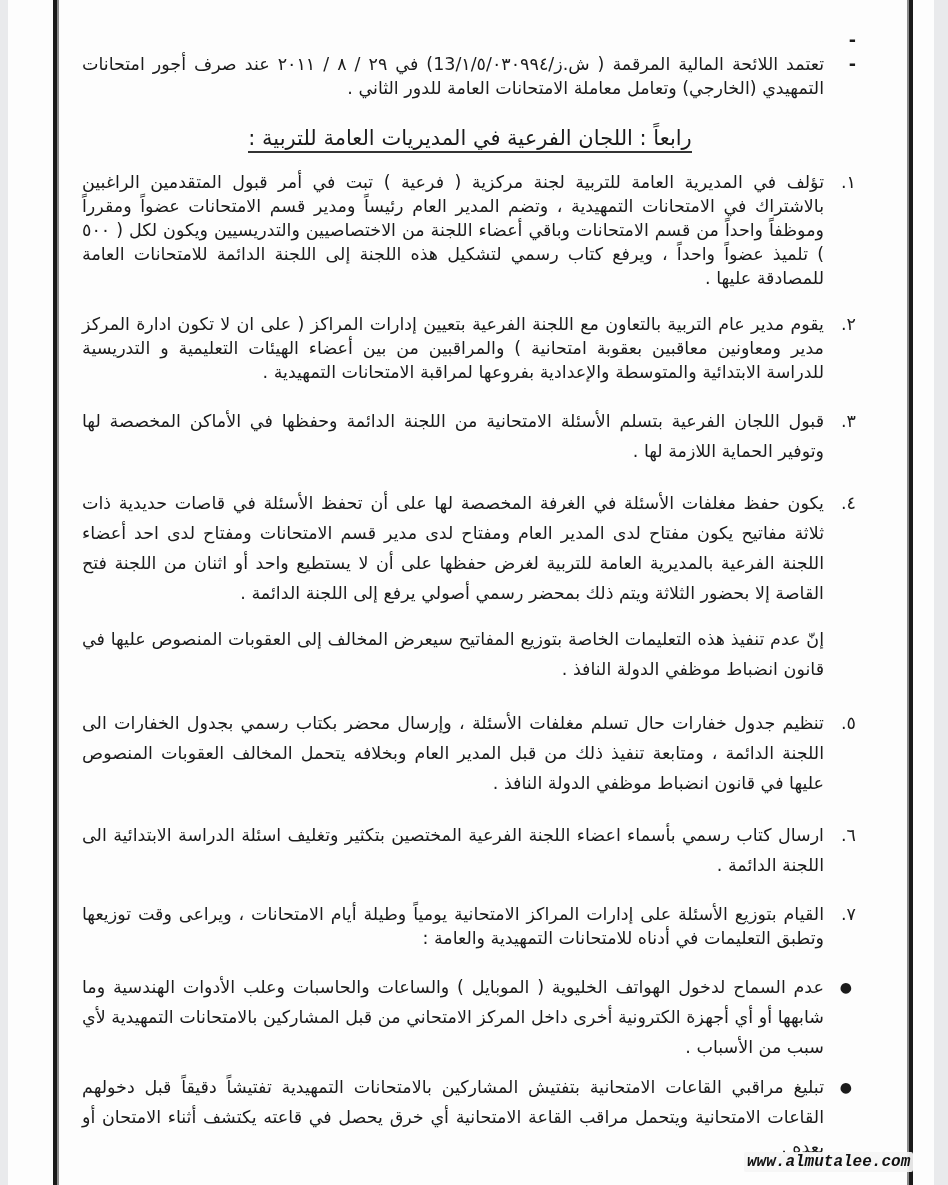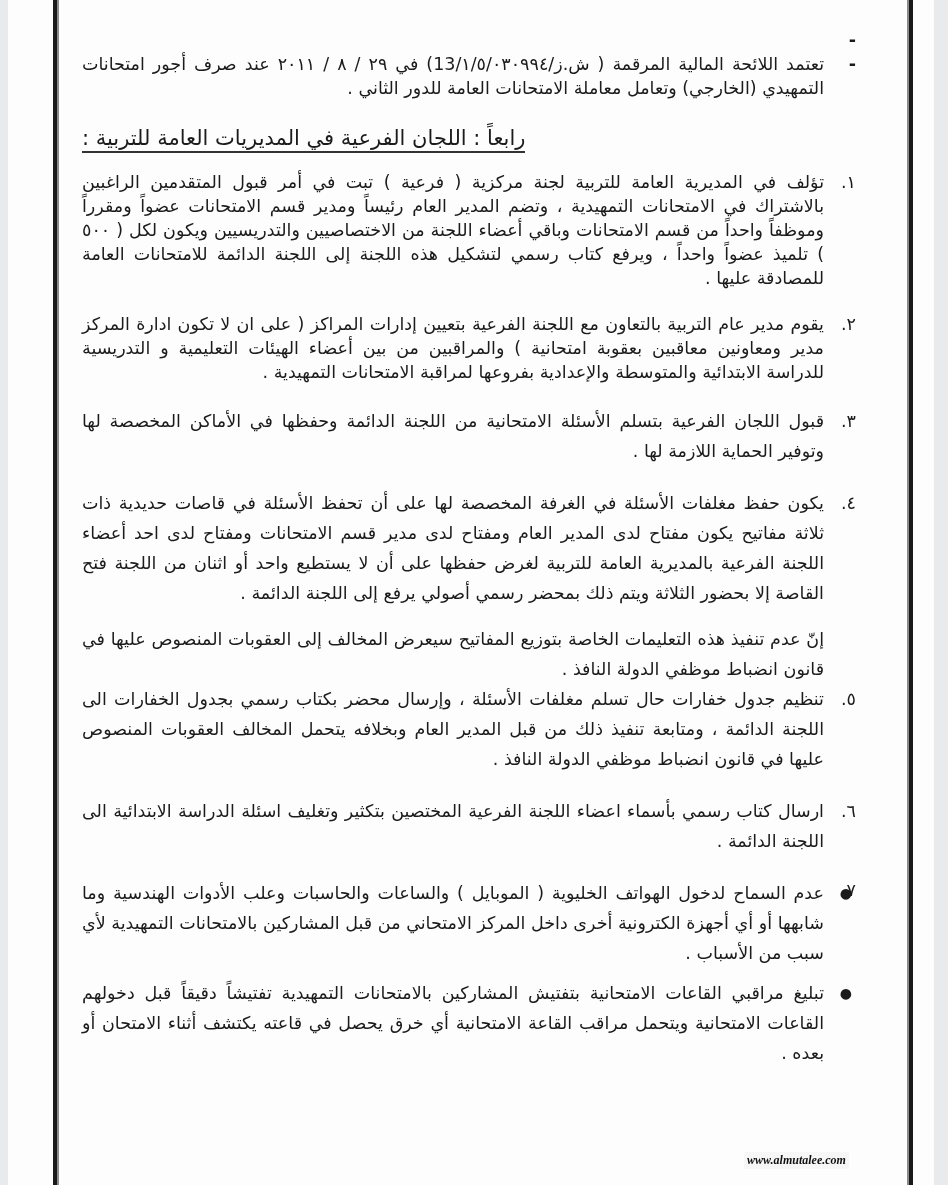--- a/index.html
+++ b/index.html
@@ -48,65 +48,66 @@
     .dash-item .marker {
       position: absolute;
       right: 4px;
       top: 0;
       font-weight: bold;
     }
     .heading {
       font-size: 21px;
       line-height: 28px;
       margin: 0 0 18px 0;
-      text-align: left;
+      text-align: center;
       padding-right: 2px;
     }
     .heading span {
       border-bottom: 2px solid #333;
       padding-bottom: 1px;
     }
     .num-item {
       position: relative;
       padding-right: 36px;
       margin-bottom: 22px;
     }
     .num-item .marker {
       position: absolute;
       right: 4px;
       top: 0;
     }
     .num-item.loose { line-height: 30px; }
     .note {
       padding-right: 36px;
       margin-top: -6px;
+      margin-bottom: 24px;
       line-height: 30px;
     }
     .bullet-item {
       position: relative;
       padding-right: 36px;
       margin-bottom: 10px;
       line-height: 30px;
     }
     .bullet-item .marker {
       position: absolute;
       right: 8px;
       top: 0;
       font-size: 14px;
     }
     .watermark {
       position: absolute;
       left: 744px;
       top: 1152px;
       background: rgba(245,245,245,0.92);
       color: #111;
-      font-family: Liberation Serif, serif;
+      font-family: Liberation Mono, monospace;
       font-style: italic;
       font-weight: bold;
-      font-size: 12px;
+      font-size: 16px;
       padding: 1px 3px;
       border-radius: 2px;
       direction: ltr;
     }
   </style>
 </head>
 <body>
 
 <div class="sheet">
   <div class="frame"></div>
@@ -151,20 +152,21 @@
       <span>تنظيم جدول خفارات حال تسلم مغلفات الأسئلة ، وإرسال محضر بكتاب رسمي بجدول الخفارات الى اللجنة الدائمة ، ومتابعة تنفيذ ذلك من قبل المدير العام وبخلافه يتحمل المخالف العقوبات المنصوص عليها في قانون انضباط موظفي الدولة النافذ .</span>
     </div>
 
     <div class="num-item loose">
       <span class="marker">٦.</span>
       <span>ارسال كتاب رسمي بأسماء اعضاء اللجنة الفرعية المختصين بتكثير وتغليف اسئلة الدراسة الابتدائية الى اللجنة الدائمة .</span>
     </div>
 
     <div class="num-item">
       <span class="marker">٧.</span>
+      <span>القيام بتوزيع الأسئلة على إدارات المراكز الامتحانية يومياً وطيلة أيام الامتحانات ، ويراعى وقت توزيعها وتطبق التعليمات في أدناه للامتحانات التمهيدية والعامة :</span>
     </div>
 
     <div class="bullet-item">
       <span class="marker">●</span>
       <span>عدم السماح لدخول الهواتف الخليوية ( الموبايل ) والساعات والحاسبات وعلب الأدوات الهندسية وما شابهها أو أي أجهزة الكترونية أخرى داخل المركز الامتحاني من قبل المشاركين بالامتحانات التمهيدية لأي سبب من الأسباب .</span>
     </div>
     <div class="bullet-item">
       <span class="marker">●</span>
       <span>تبليغ مراقبي القاعات الامتحانية بتفتيش المشاركين بالامتحانات التمهيدية تفتيشاً دقيقاً قبل دخولهم القاعات الامتحانية ويتحمل مراقب القاعة الامتحانية أي خرق يحصل في قاعته يكتشف أثناء الامتحان أو بعده .</span>
     </div>

